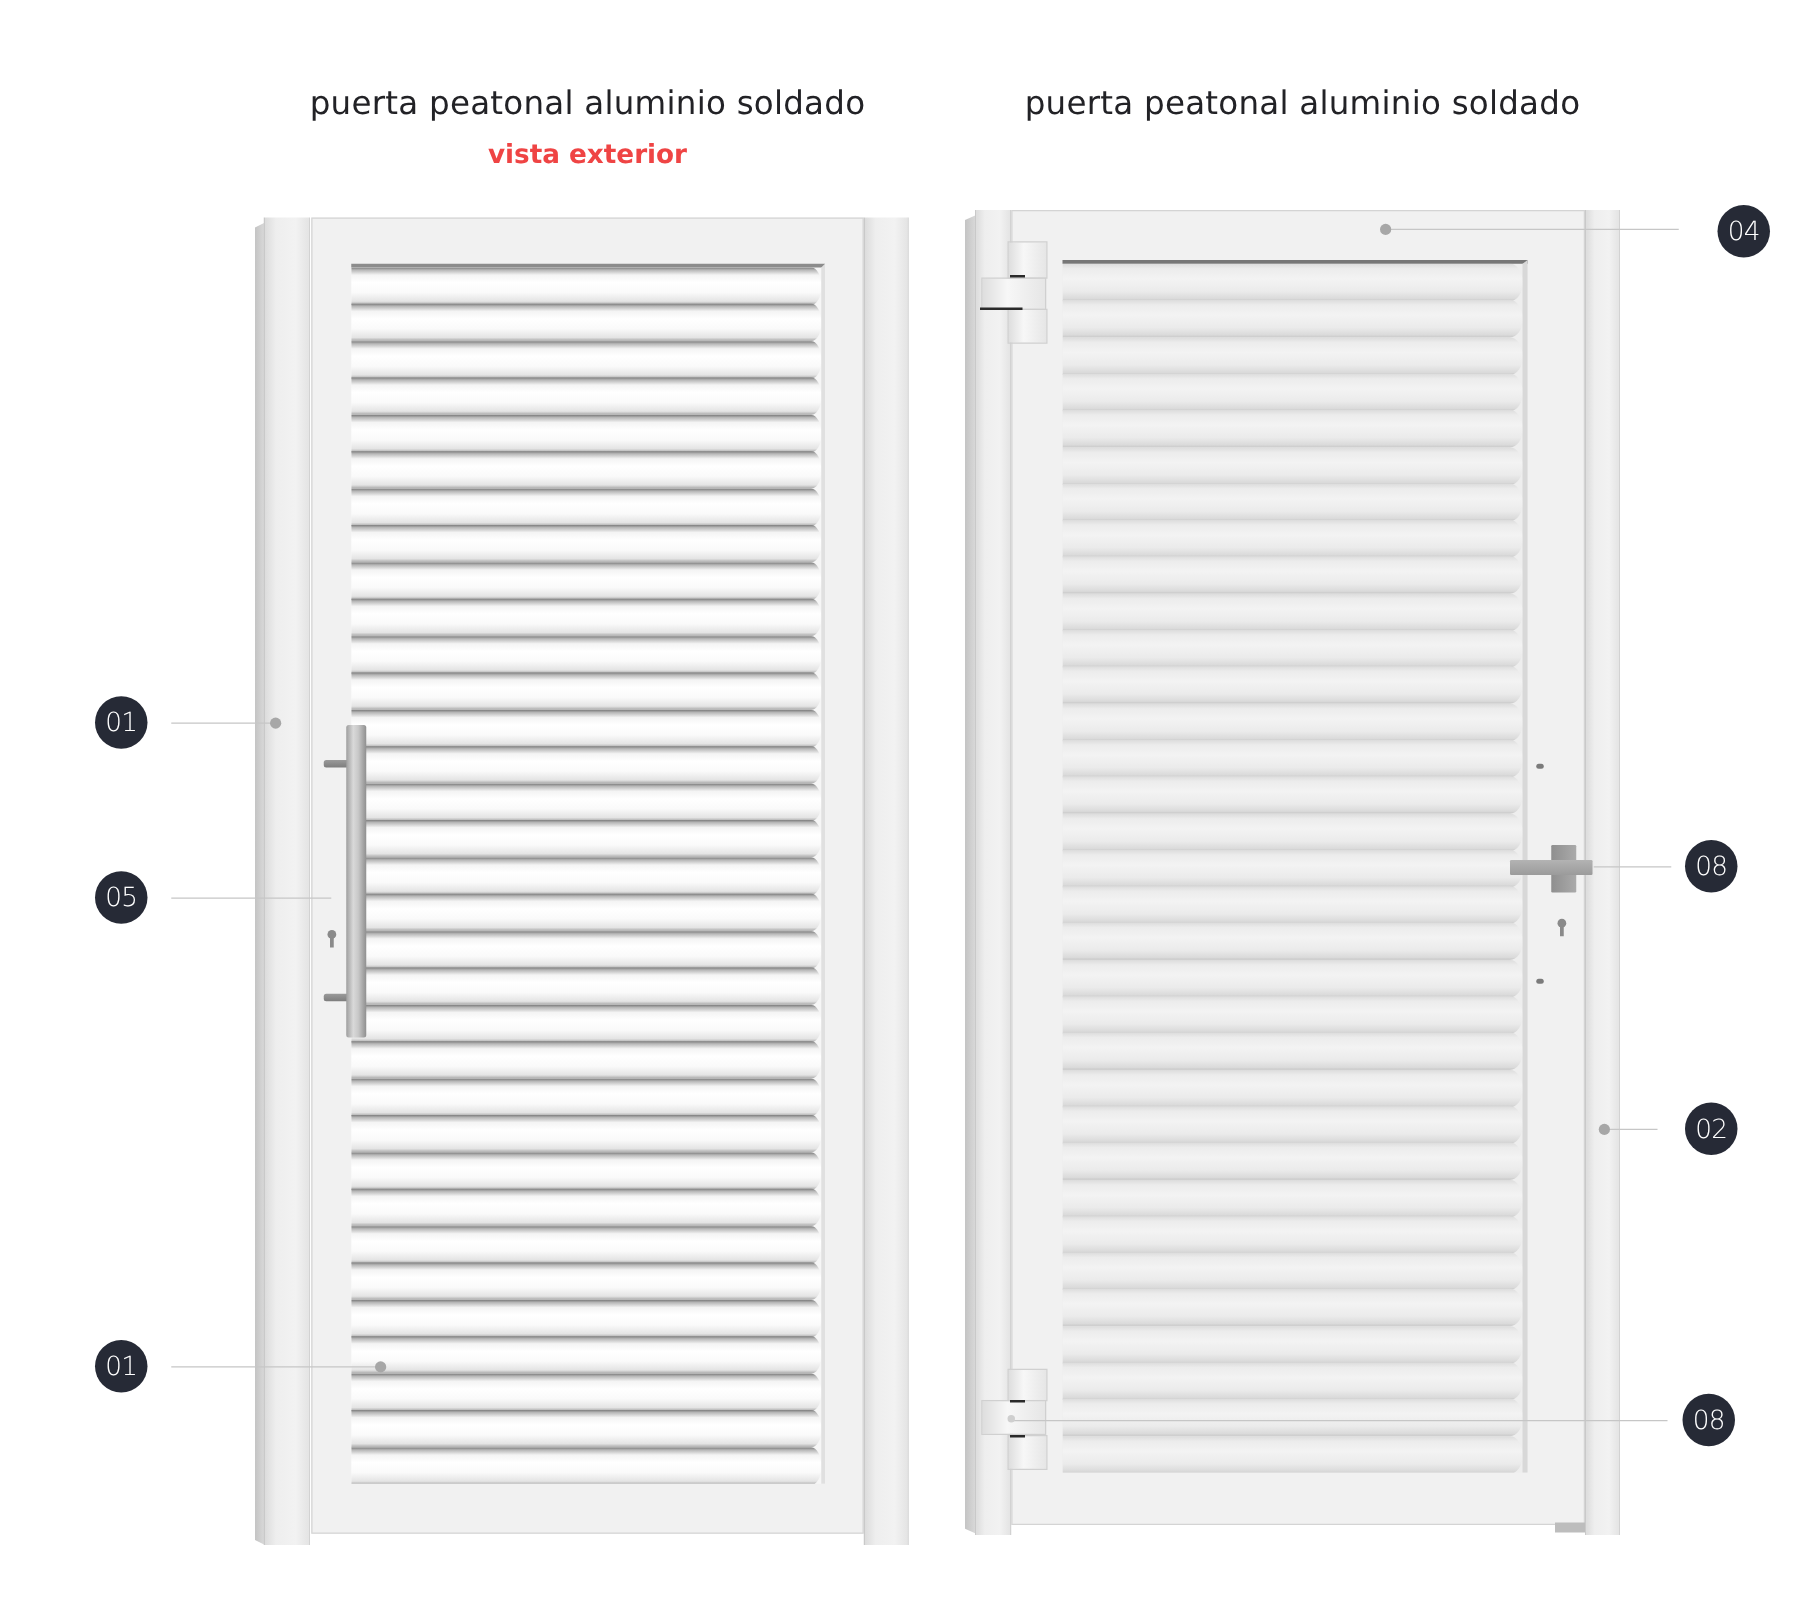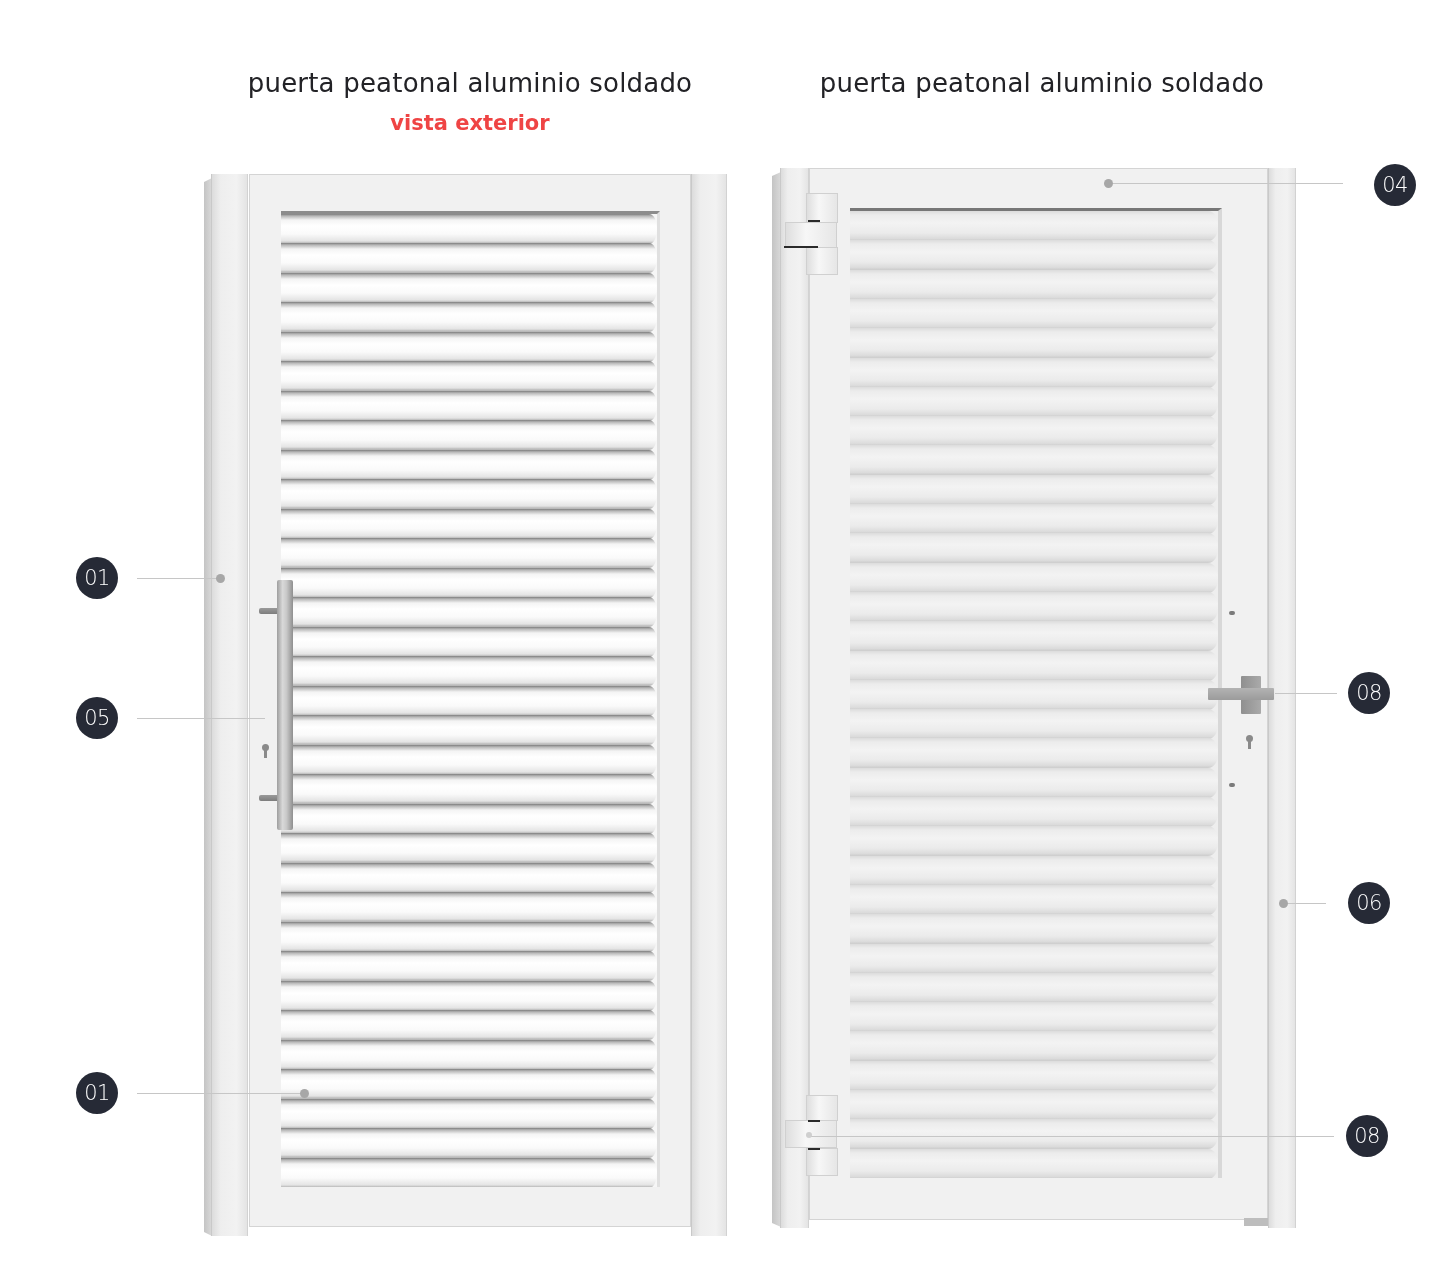--- a/index.html
+++ b/index.html
@@ -182,19 +182,19 @@
 <div class="leader" style="left:137px; top:1093px; width:168px;"></div>
 <div class="dot" style="left:300px; top:1089px;"></div>
 
 <div class="badge" style="left:1374px; top:164px;">04</div>
 <div class="leader" style="left:1109px; top:183px; width:234px;"></div>
 <div class="dot" style="left:1104px; top:179px;"></div>
 
 <div class="badge" style="left:1348px; top:672px;">08</div>
 <div class="leader" style="left:1275px; top:693px; width:62px;"></div>
 
-<div class="badge" style="left:1348px; top:882px;">06</div>
+<div class="badge" style="left:1348px; top:882px;">02</div>
 <div class="leader" style="left:1284px; top:903px; width:42px;"></div>
 <div class="dot" style="left:1279px; top:899px;"></div>
 
 <div class="badge" style="left:1346px; top:1115px;">08</div>
 <div class="leader" style="left:810px; top:1136px; width:524px;"></div>
 <div class="dot" style="left:806px; top:1132px; width:6px; height:6px; background:#cfcfcf;"></div>
 
 </body></html>

